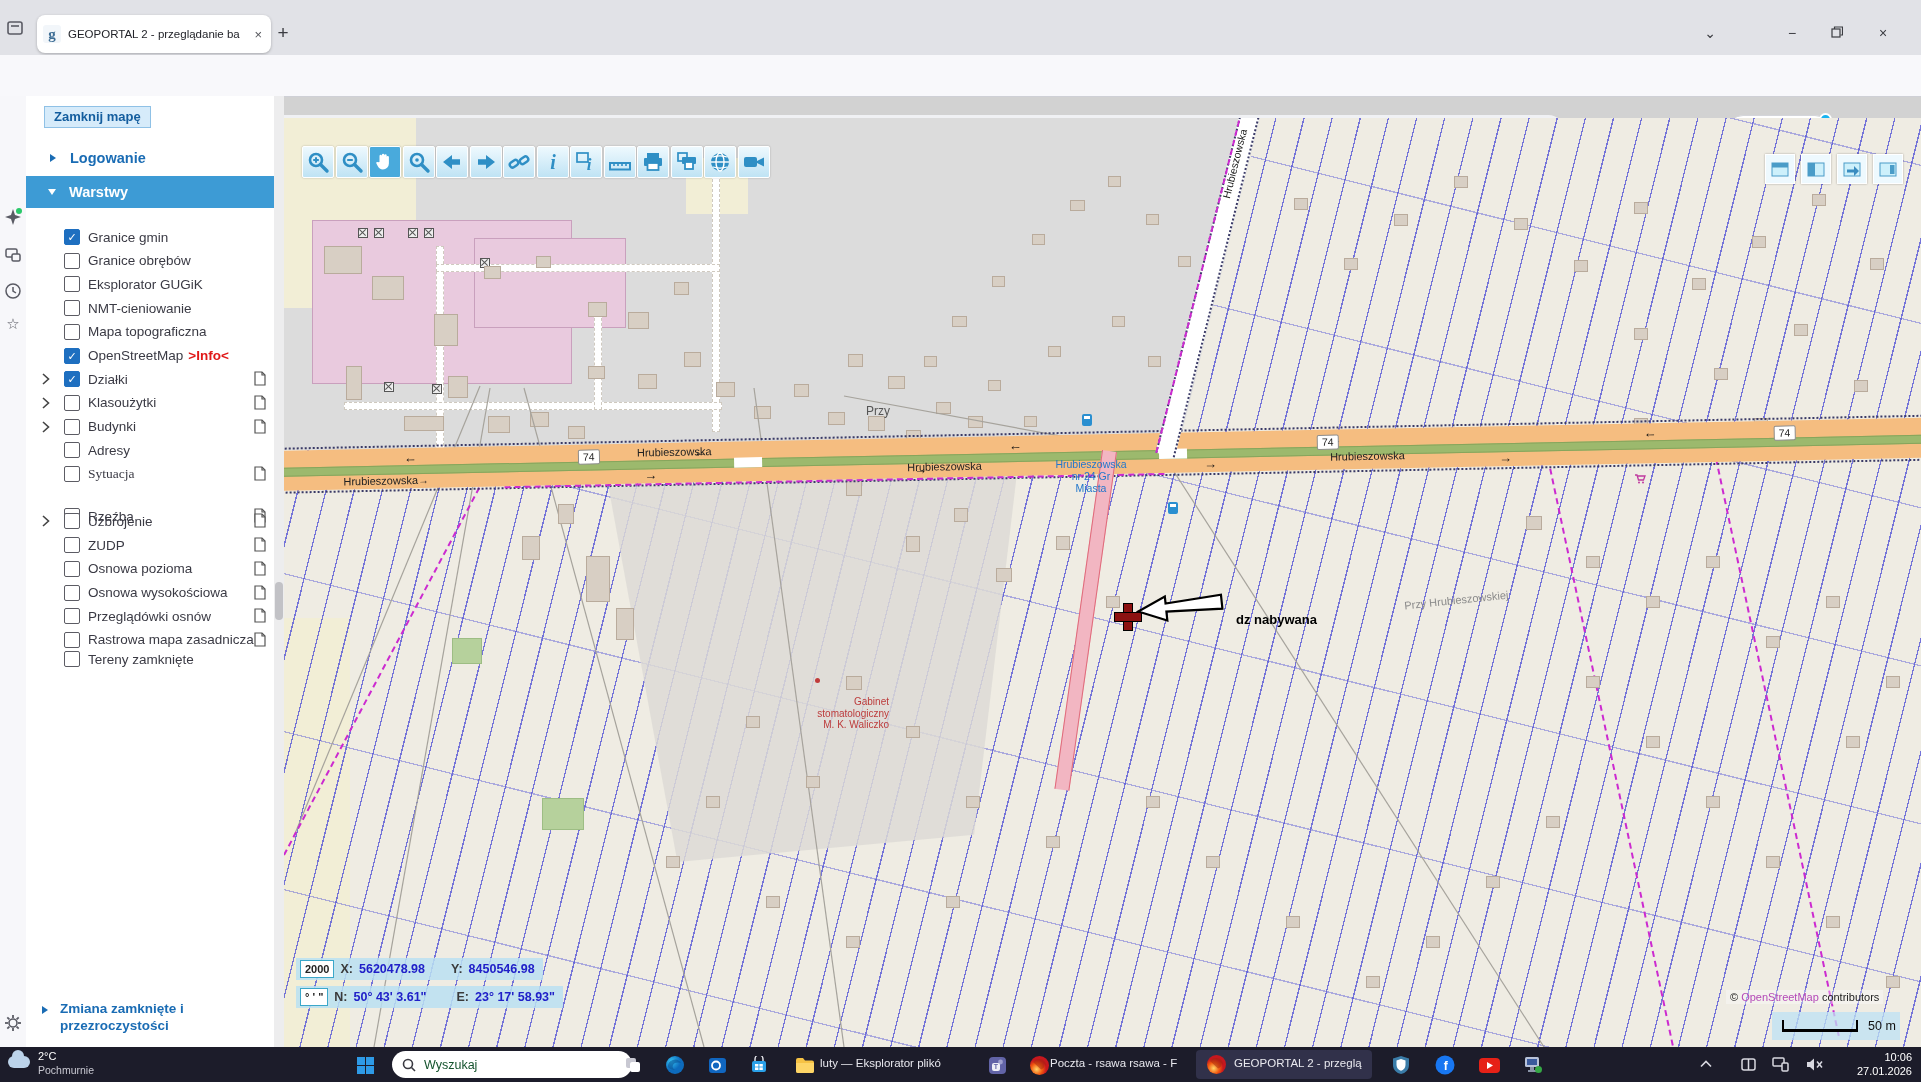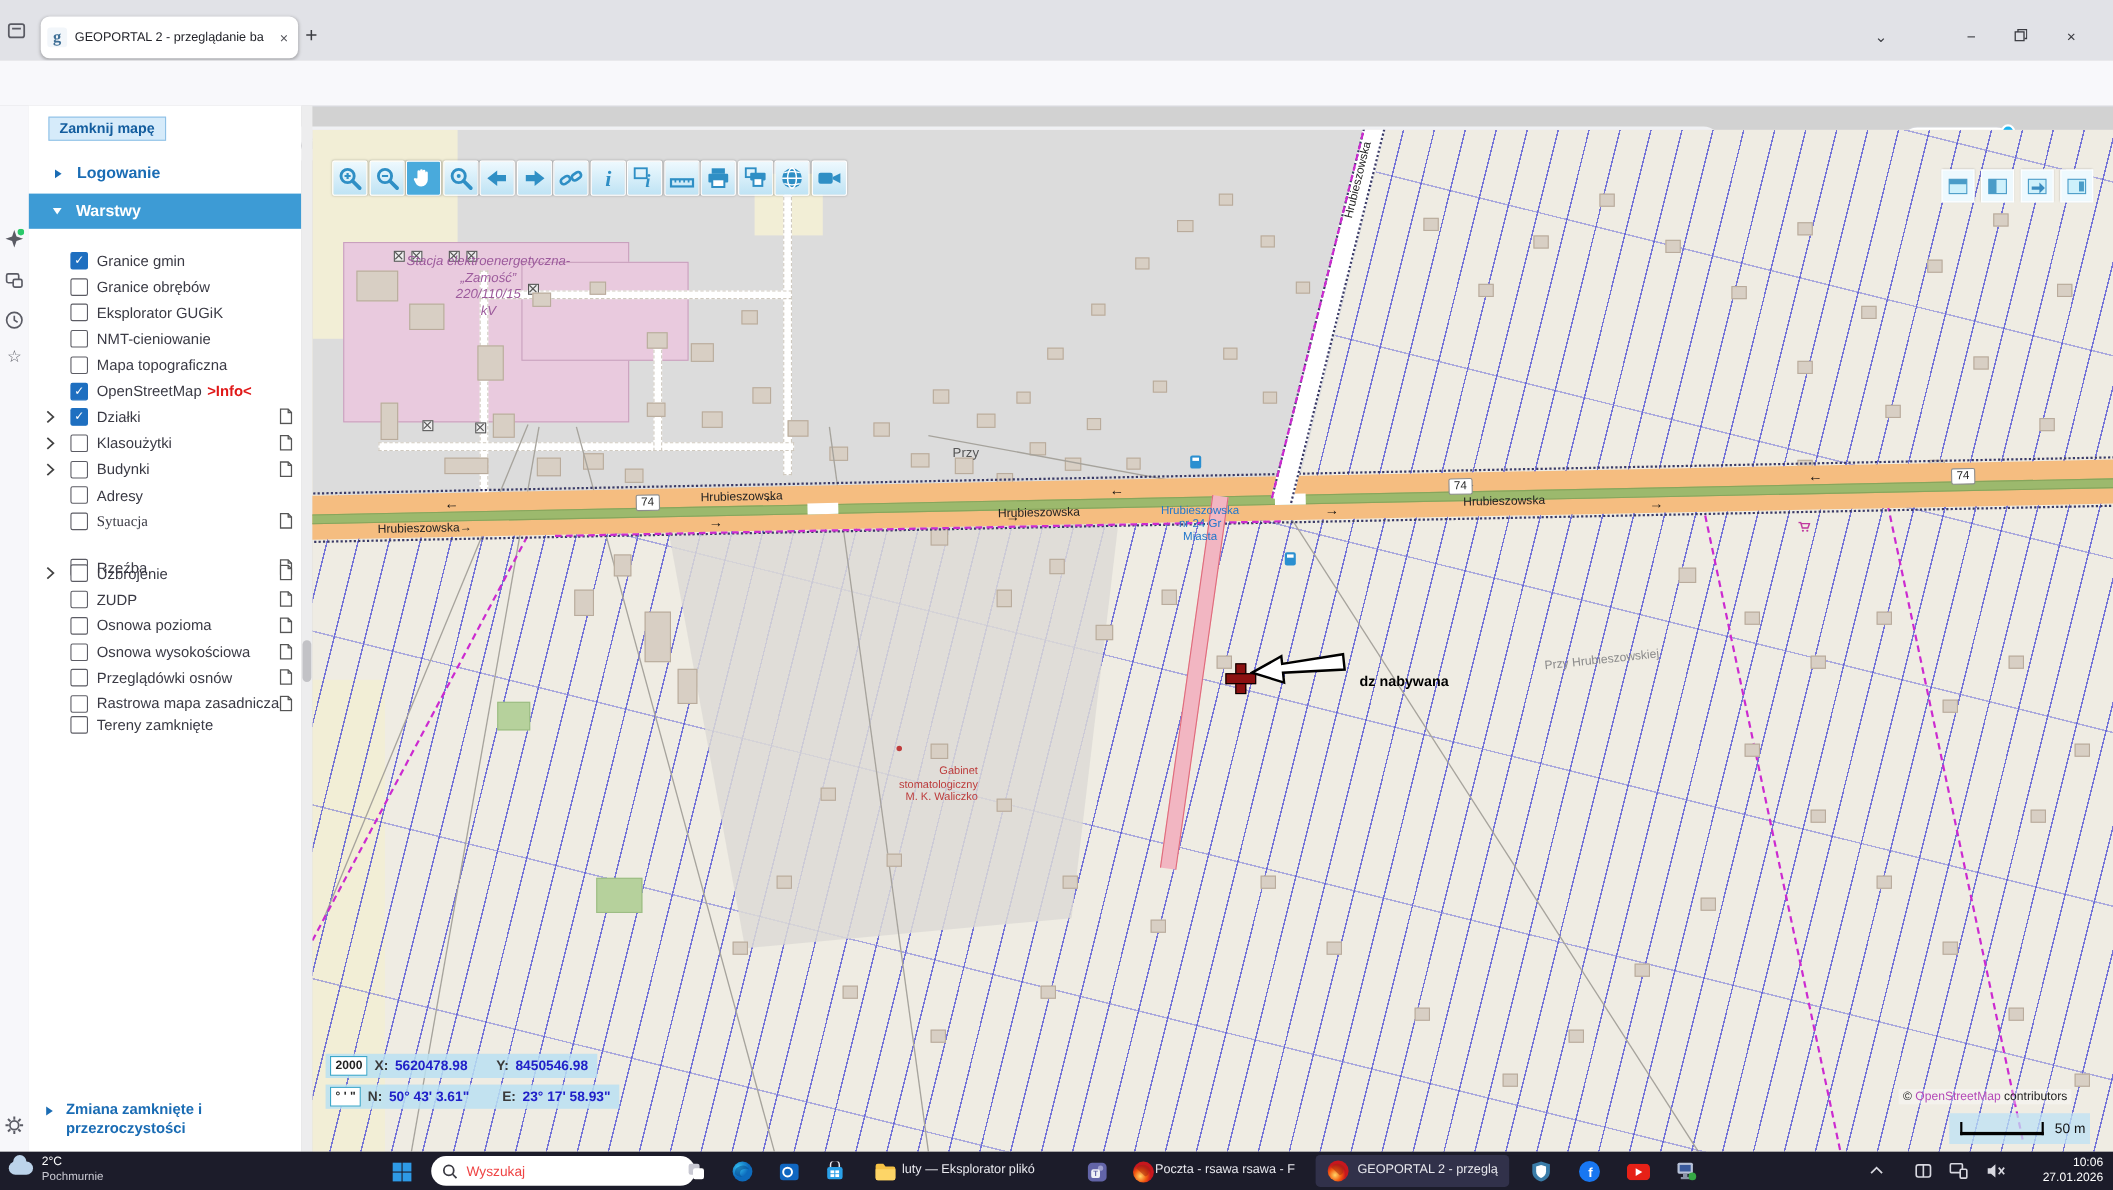--- a/index.html
+++ b/index.html
@@ -108,21 +108,21 @@
   #scalebox{left:1488px;top:894px;width:128px;height:28px;background:rgba(190,225,244,.75);display:flex;align-items:center}
   #scalebar{width:72px;height:9px;border-left:2px solid #000;border-right:2px solid #000;border-bottom:3px solid #000;margin-left:10px}
   #scalebox span{font-size:12.5px;color:#111;margin-left:10px}
   .cart{position:absolute;width:12px;height:10px}
   
   #taskbar{left:0;top:1047px;width:1921px;height:35px;background:#1c1c2a}
   .tbic{position:absolute;top:5px;width:26px;height:26px;display:flex;align-items:center;justify-content:center;border-radius:4px}
   .tblbl{position:absolute;top:10px;font-size:11.5px;color:#e8e8ee;white-space:nowrap;overflow:hidden}
   #tb-active{left:1196px;top:3px;width:176px;height:29px;background:#31314a;border-radius:4px}
   #tb-search{left:392px;top:4px;width:220px;height:27px;background:#fff;border-radius:14px;display:flex;align-items:center;padding:0 10px;gap:8px}
-  #tb-search span{font-size:12.5px;color:#ef4444}
+  #tb-search span{font-size:12.5px;color:#14532d}
   #clockbox{left:1846px;top:4px;width:66px;text-align:right;color:#fff;font-size:11px;line-height:13.5px}
   .cloud{position:absolute;left:8px;top:9px;width:22px;height:12px;background:#bcd3ea;border-radius:8px}
   .cloud:before{content:"";position:absolute;left:4px;top:-6px;width:12px;height:12px;border-radius:50%;background:#bcd3ea}
 </style>
 </head>
 <body>
 
 <div id="screen">
 
   <div class="abs" id="titlebar">
@@ -418,26 +418,20 @@
         </div>
       <div id="pylons">
           <div class="pylon" style="left: 74px; top: 110px;"></div>
           <div class="pylon" style="left: 90px; top: 110px;"></div>
           <div class="pylon" style="left: 124px; top: 110px;"></div>
           <div class="pylon" style="left: 140px; top: 110px;"></div>
           <div class="pylon" style="left: 100px; top: 264px;"></div>
           <div class="pylon" style="left: 148px; top: 266px;"></div>
           <div class="pylon" style="left: 196px; top: 140px;"></div>
         </div>
-      <div class="abs" id="sublabel">
-        <div>Stacja elektroenergetyczna-</div>
-          <div>„Zamość”</div>
-        <div>220/110/15</div>
-          <div>kV</div>
-      </div>
       <div id="blds-n">
           <div class="bld" style="left: 40px; top: 128px; width: 36px; height: 26px;"></div>
           <div class="bld" style="left: 88px; top: 158px; width: 30px; height: 22px;"></div>
           <div class="bld" style="left: 150px; top: 196px; width: 22px; height: 30px;"></div>
           <div class="bld" style="left: 62px; top: 248px; width: 14px; height: 32px;"></div>
           <div class="bld" style="left: 120px; top: 298px; width: 38px; height: 13px;"></div>
           <div class="bld" style="left: 164px; top: 258px; width: 18px; height: 20px;"></div>
           <div class="bld" style="left: 204px; top: 298px; width: 20px; height: 15px;"></div>
           <div class="bld" style="left: 246px; top: 294px; width: 17px; height: 13px;"></div>
           <div class="bld" style="left: 284px; top: 308px; width: 15px; height: 11px;"></div>

